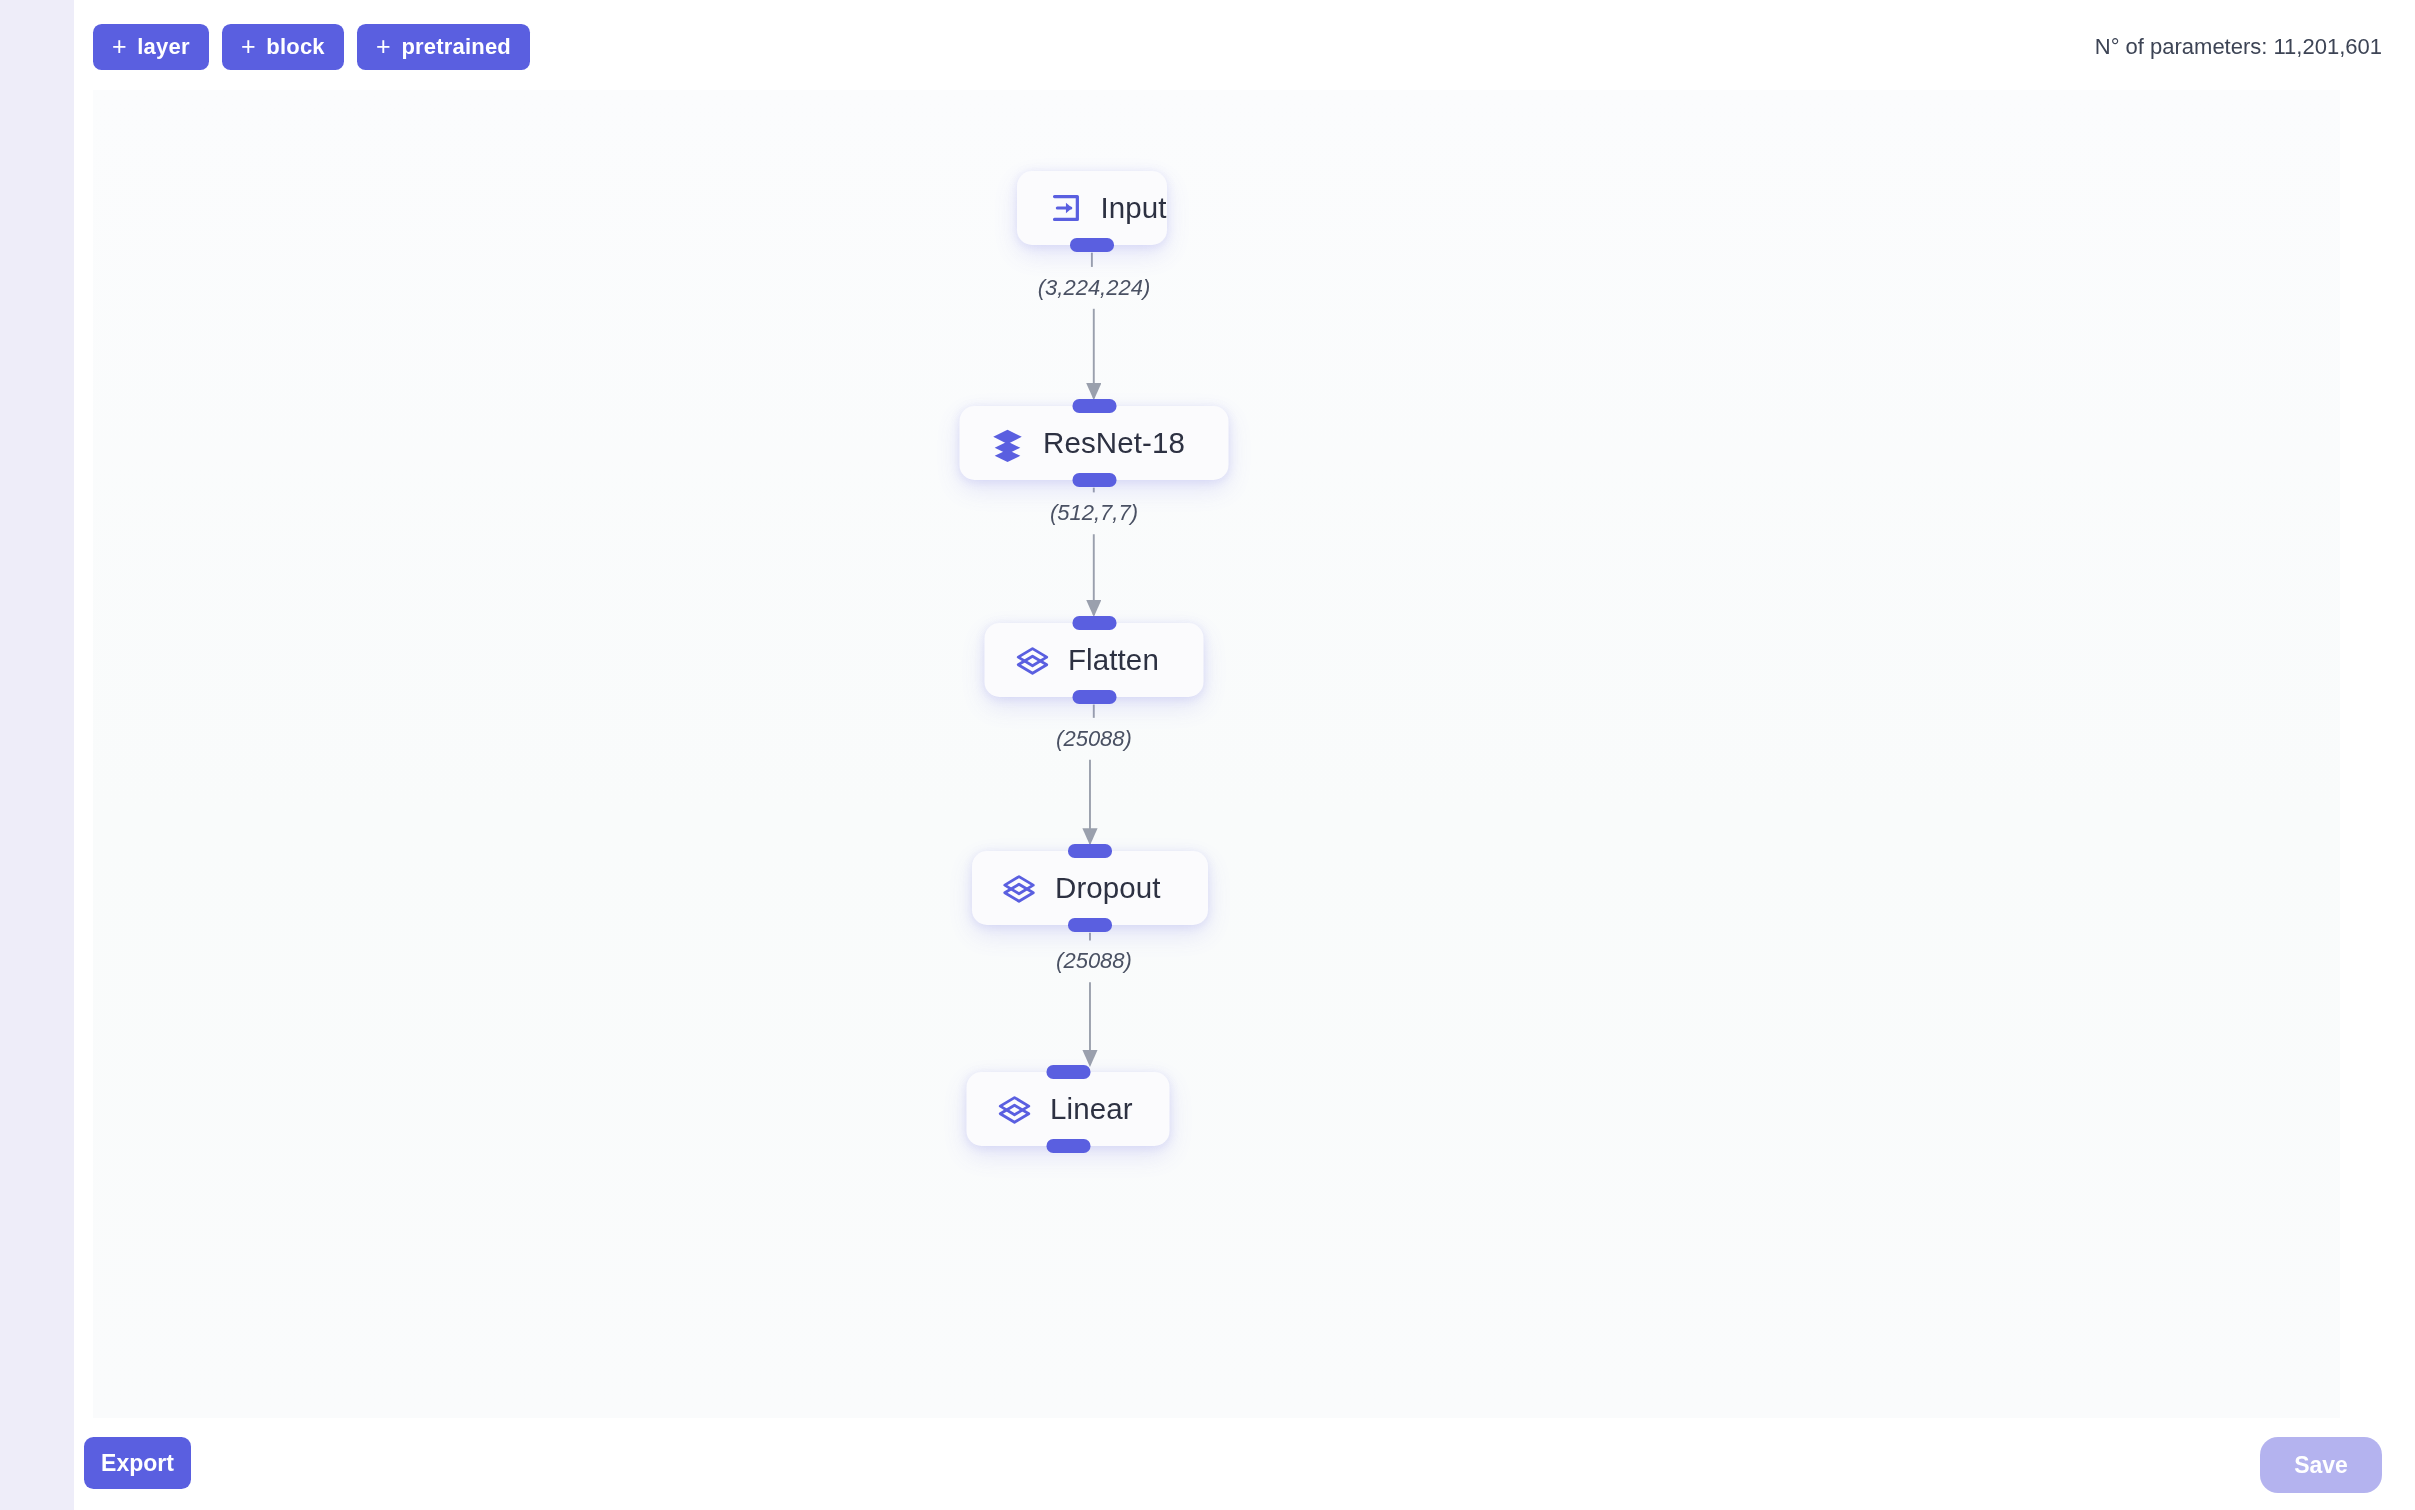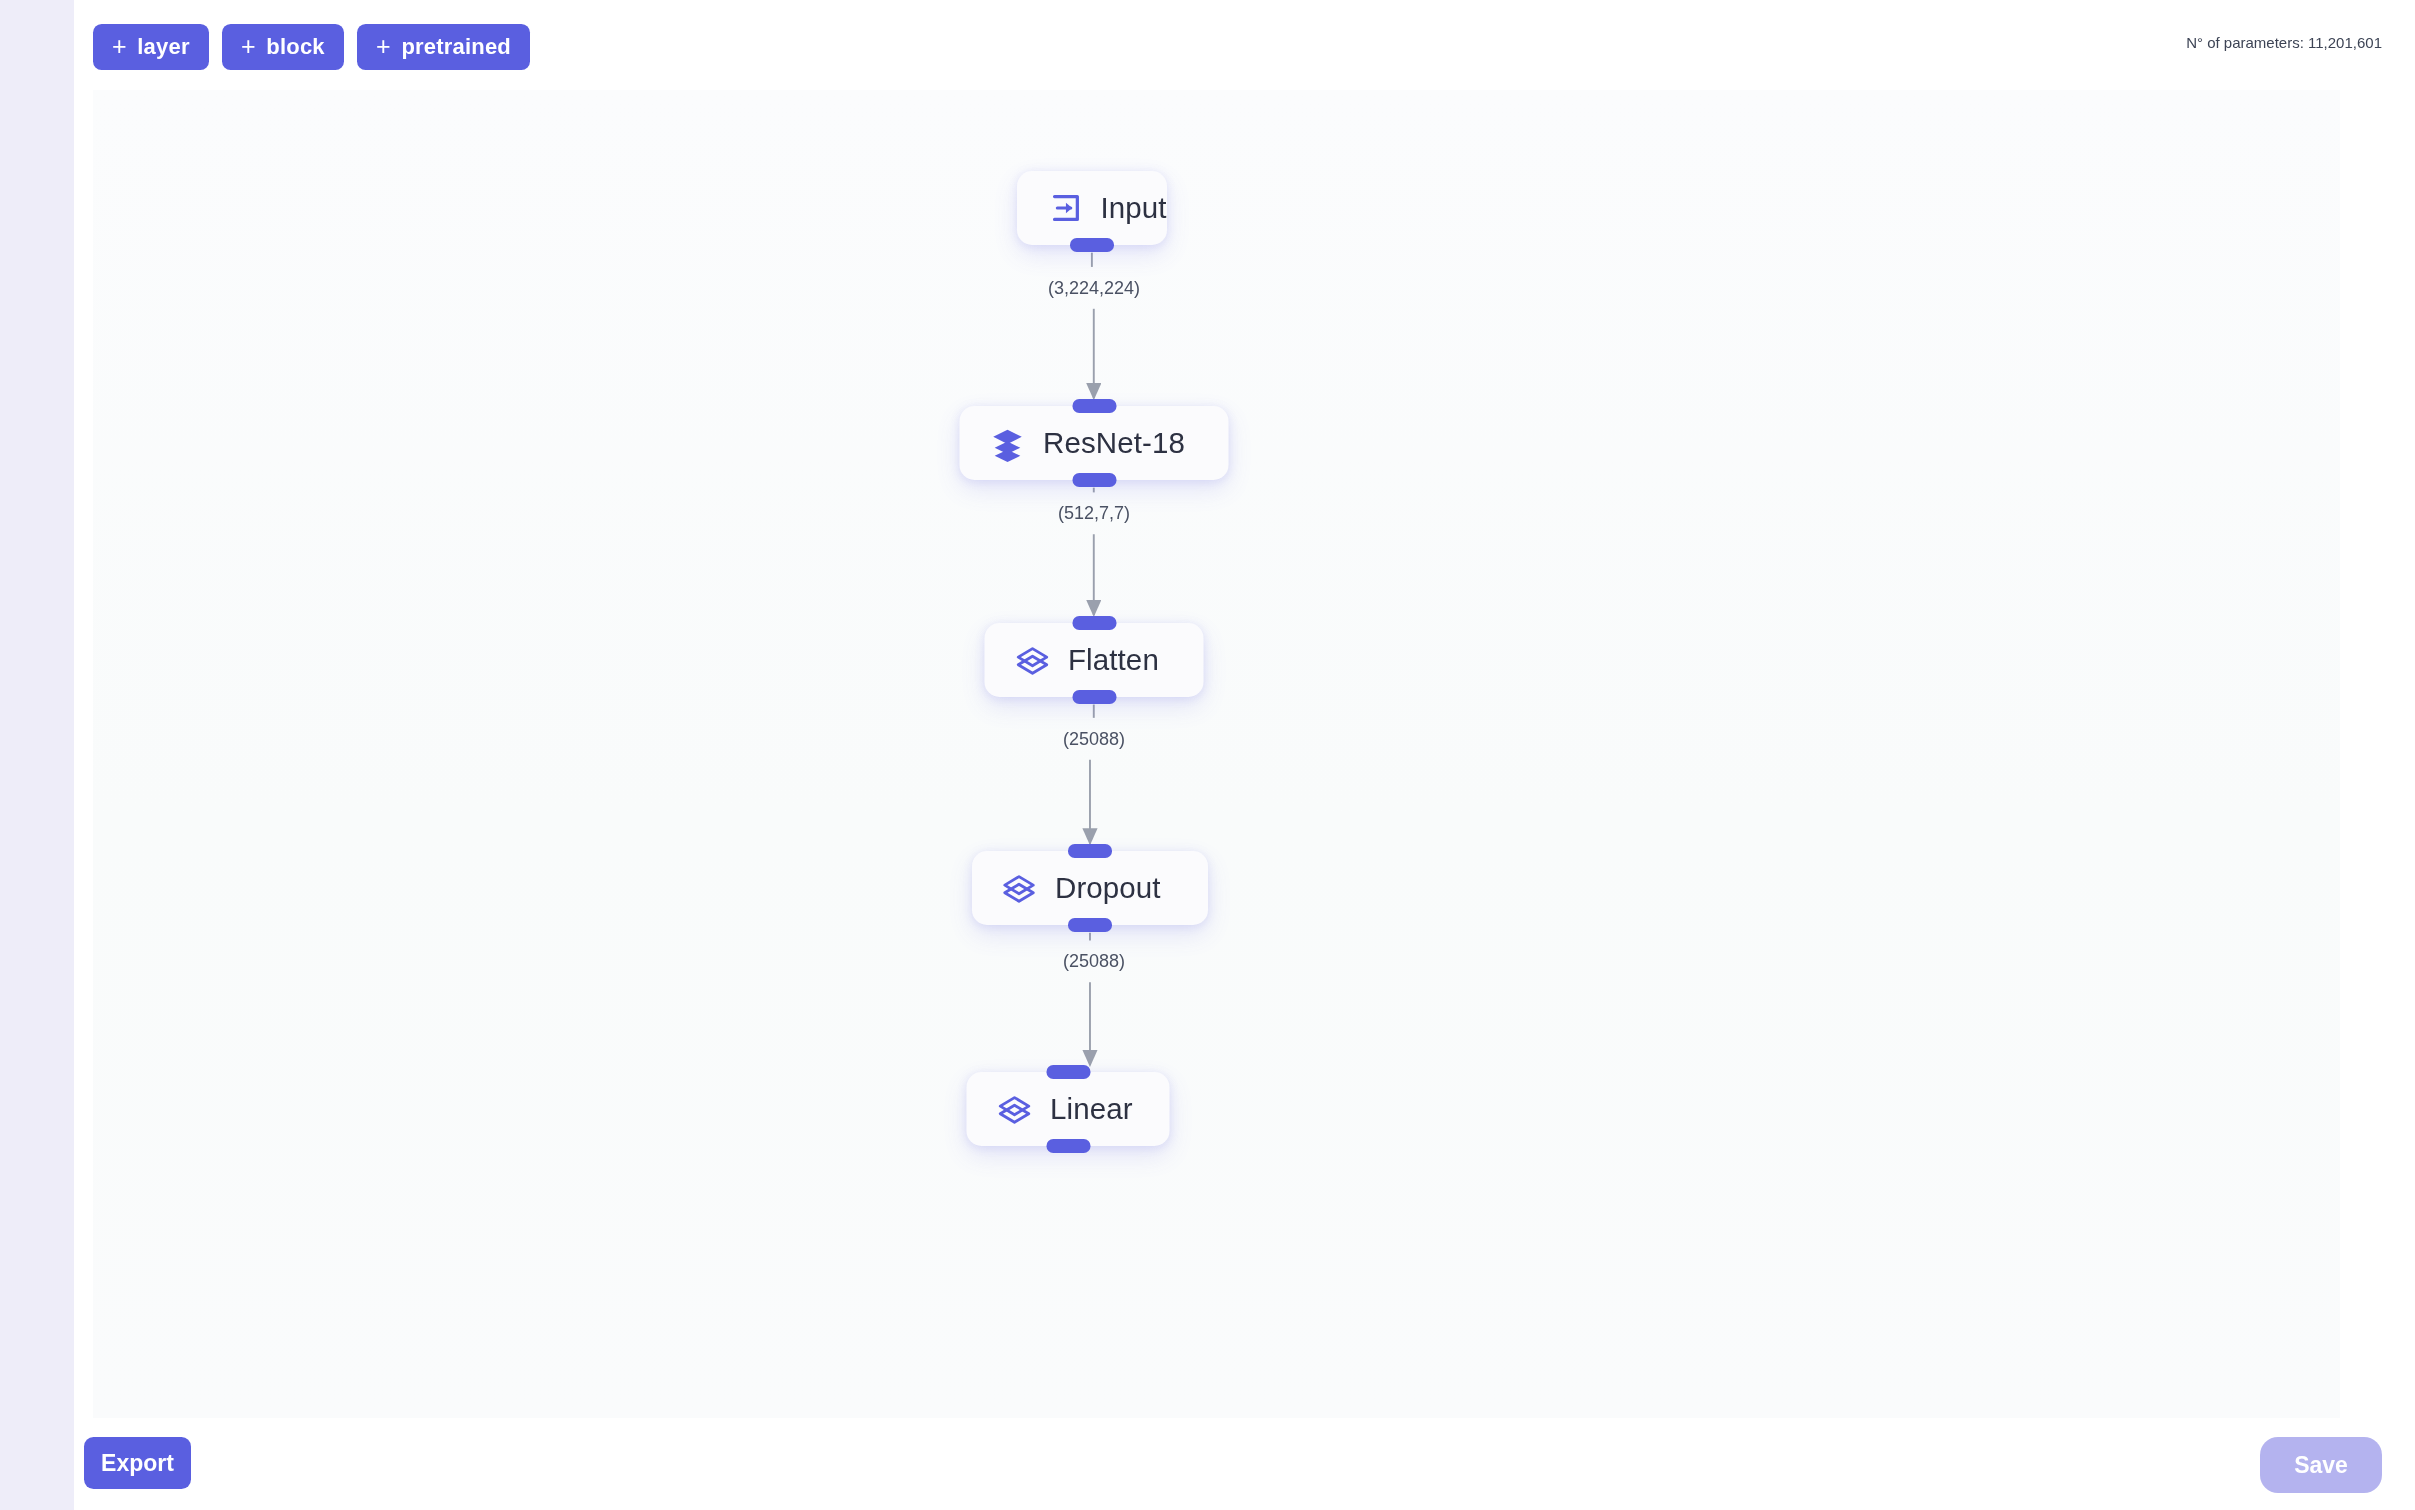--- a/index.html
+++ b/index.html
@@ -69,21 +69,21 @@
     font-weight: normal;
     line-height: 1;
     position: relative;
     top: -1px;
   }
 
   #param-count {
     position: absolute;
     right: 34px;
     top: 34px;
-    font-size: 15px;
+    font-size: 22px;
     color: #3d4455;
     white-space: nowrap;
   }
 
   
   #canvas {
     position: absolute;
     left: 19px;
     top: 90px;
     width: 2247px;
@@ -150,25 +150,26 @@
     position: absolute;
     left: 0; top: 0;
     width: 100%; height: 100%;
     pointer-events: none;
     overflow: visible;
   }
 
   .edge-label {
     position: absolute;
     transform: translate(-50%, -50%);
-    font-size: 18px;
+    font-size: 22px;
     color: #4a5163;
     background: transparent;
     white-space: nowrap;
     pointer-events: none;
+    font-style: italic;
   }
 
   
   #footer {
     position: absolute;
     left: 0;
     bottom: 0;
     width: 100%;
     height: 92px;
     background: #ffffff;

